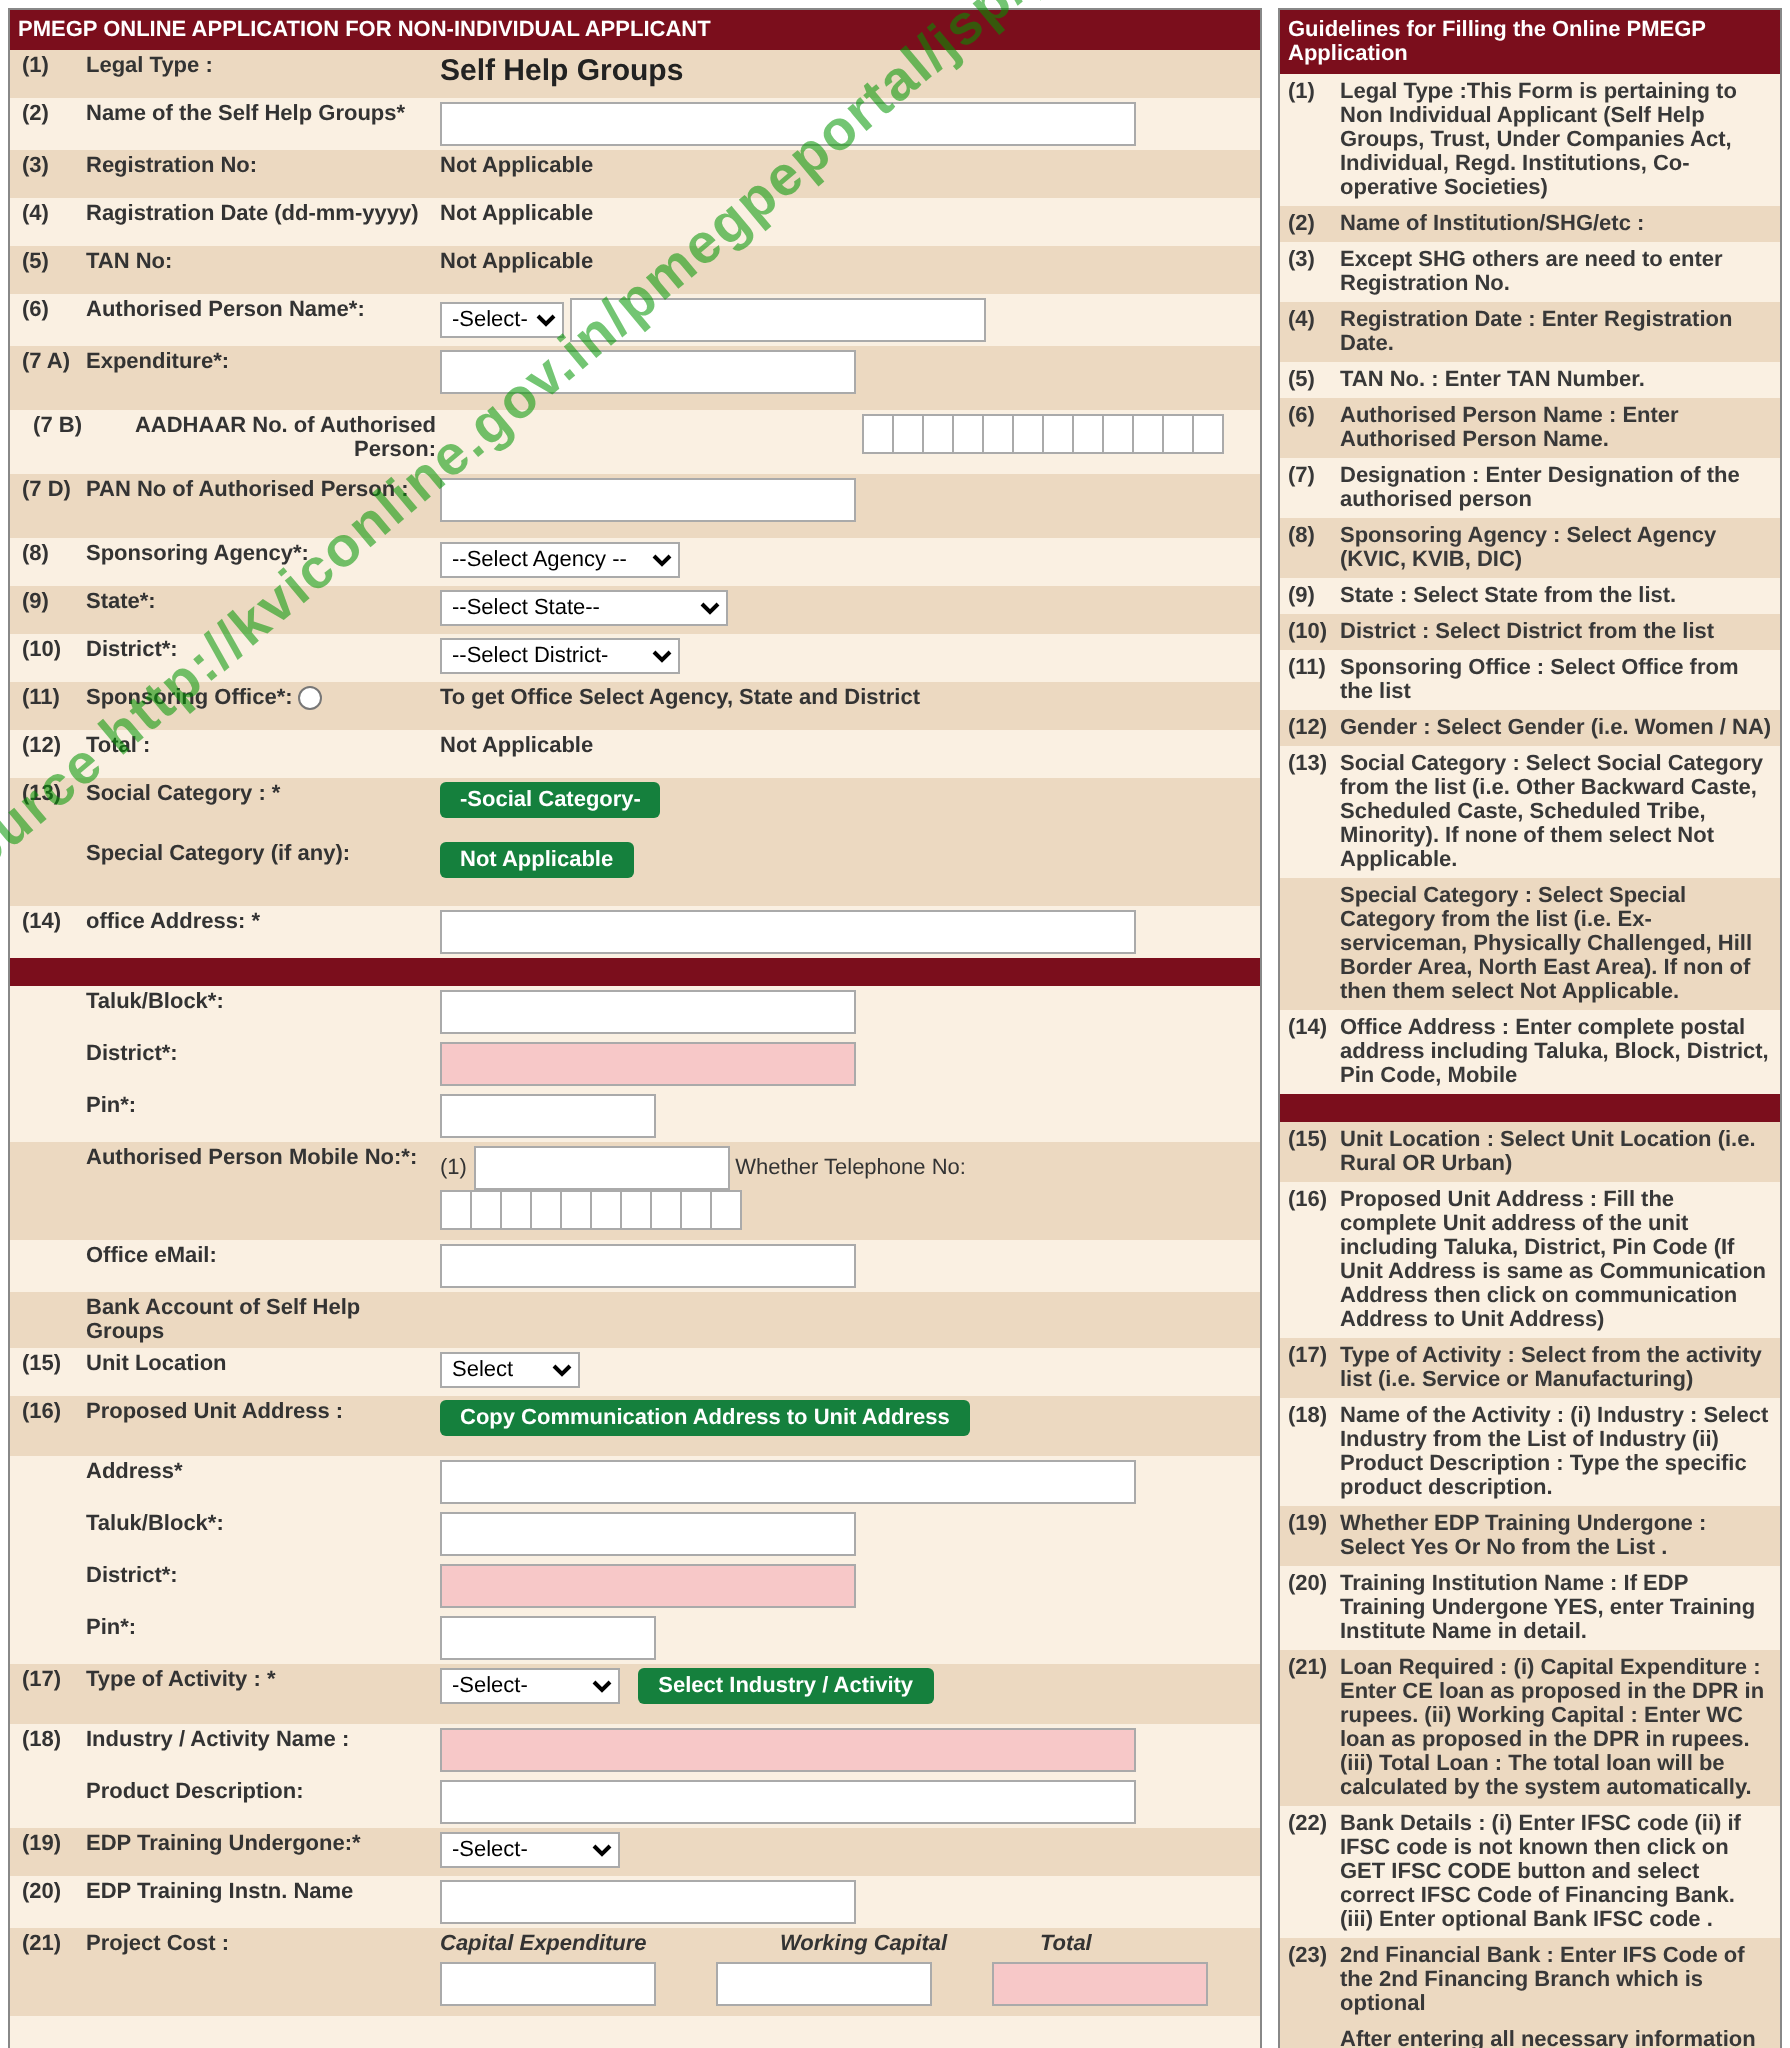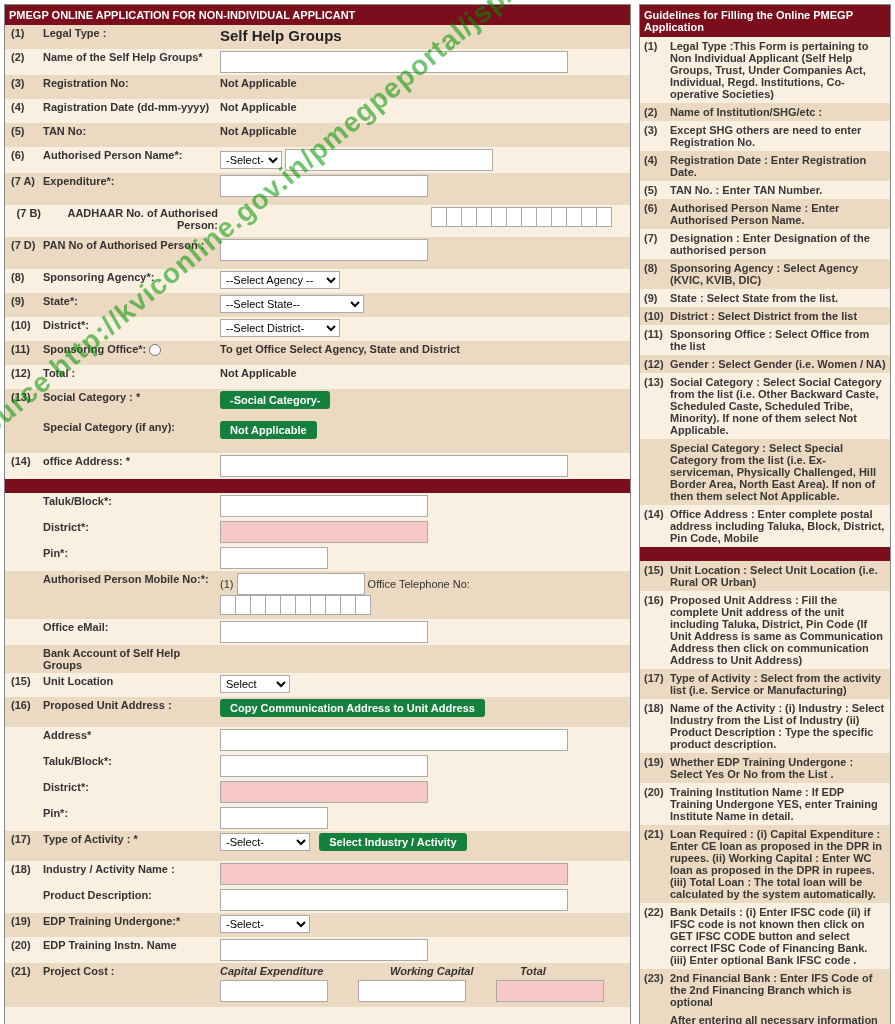--- a/index.html
+++ b/index.html
@@ -270,21 +270,21 @@
       </div>
     <div class="form-row row-odd">
         <div class="num-col"></div>
         <div class="label-col">Pin*:</div>
         <div class="value-col"><input type="text" class="input-small" style=""></div>
       </div>
 
     <div class="form-row row-even">
         <div class="num-col"></div>
         <div class="label-col">Authorised Person Mobile No:*:</div>
-        <div class="value-col"><span>(1)</span> <input type="text" style="width: 120px;"> <span>Office Telephone No:</span> <span class="char-boxes">
+        <div class="value-col"><span>(1)</span> <input type="text" style="width: 120px;"> <span>Whether Telephone No:</span> <span class="char-boxes">
             <span class="char-box"></span>
             <span class="char-box"></span>
             <span class="char-box"></span>
             <span class="char-box"></span>
             <span class="char-box"></span>
             <span class="char-box"></span>
             <span class="char-box"></span>
             <span class="char-box"></span>
             <span class="char-box"></span>
             <span class="char-box"></span>

